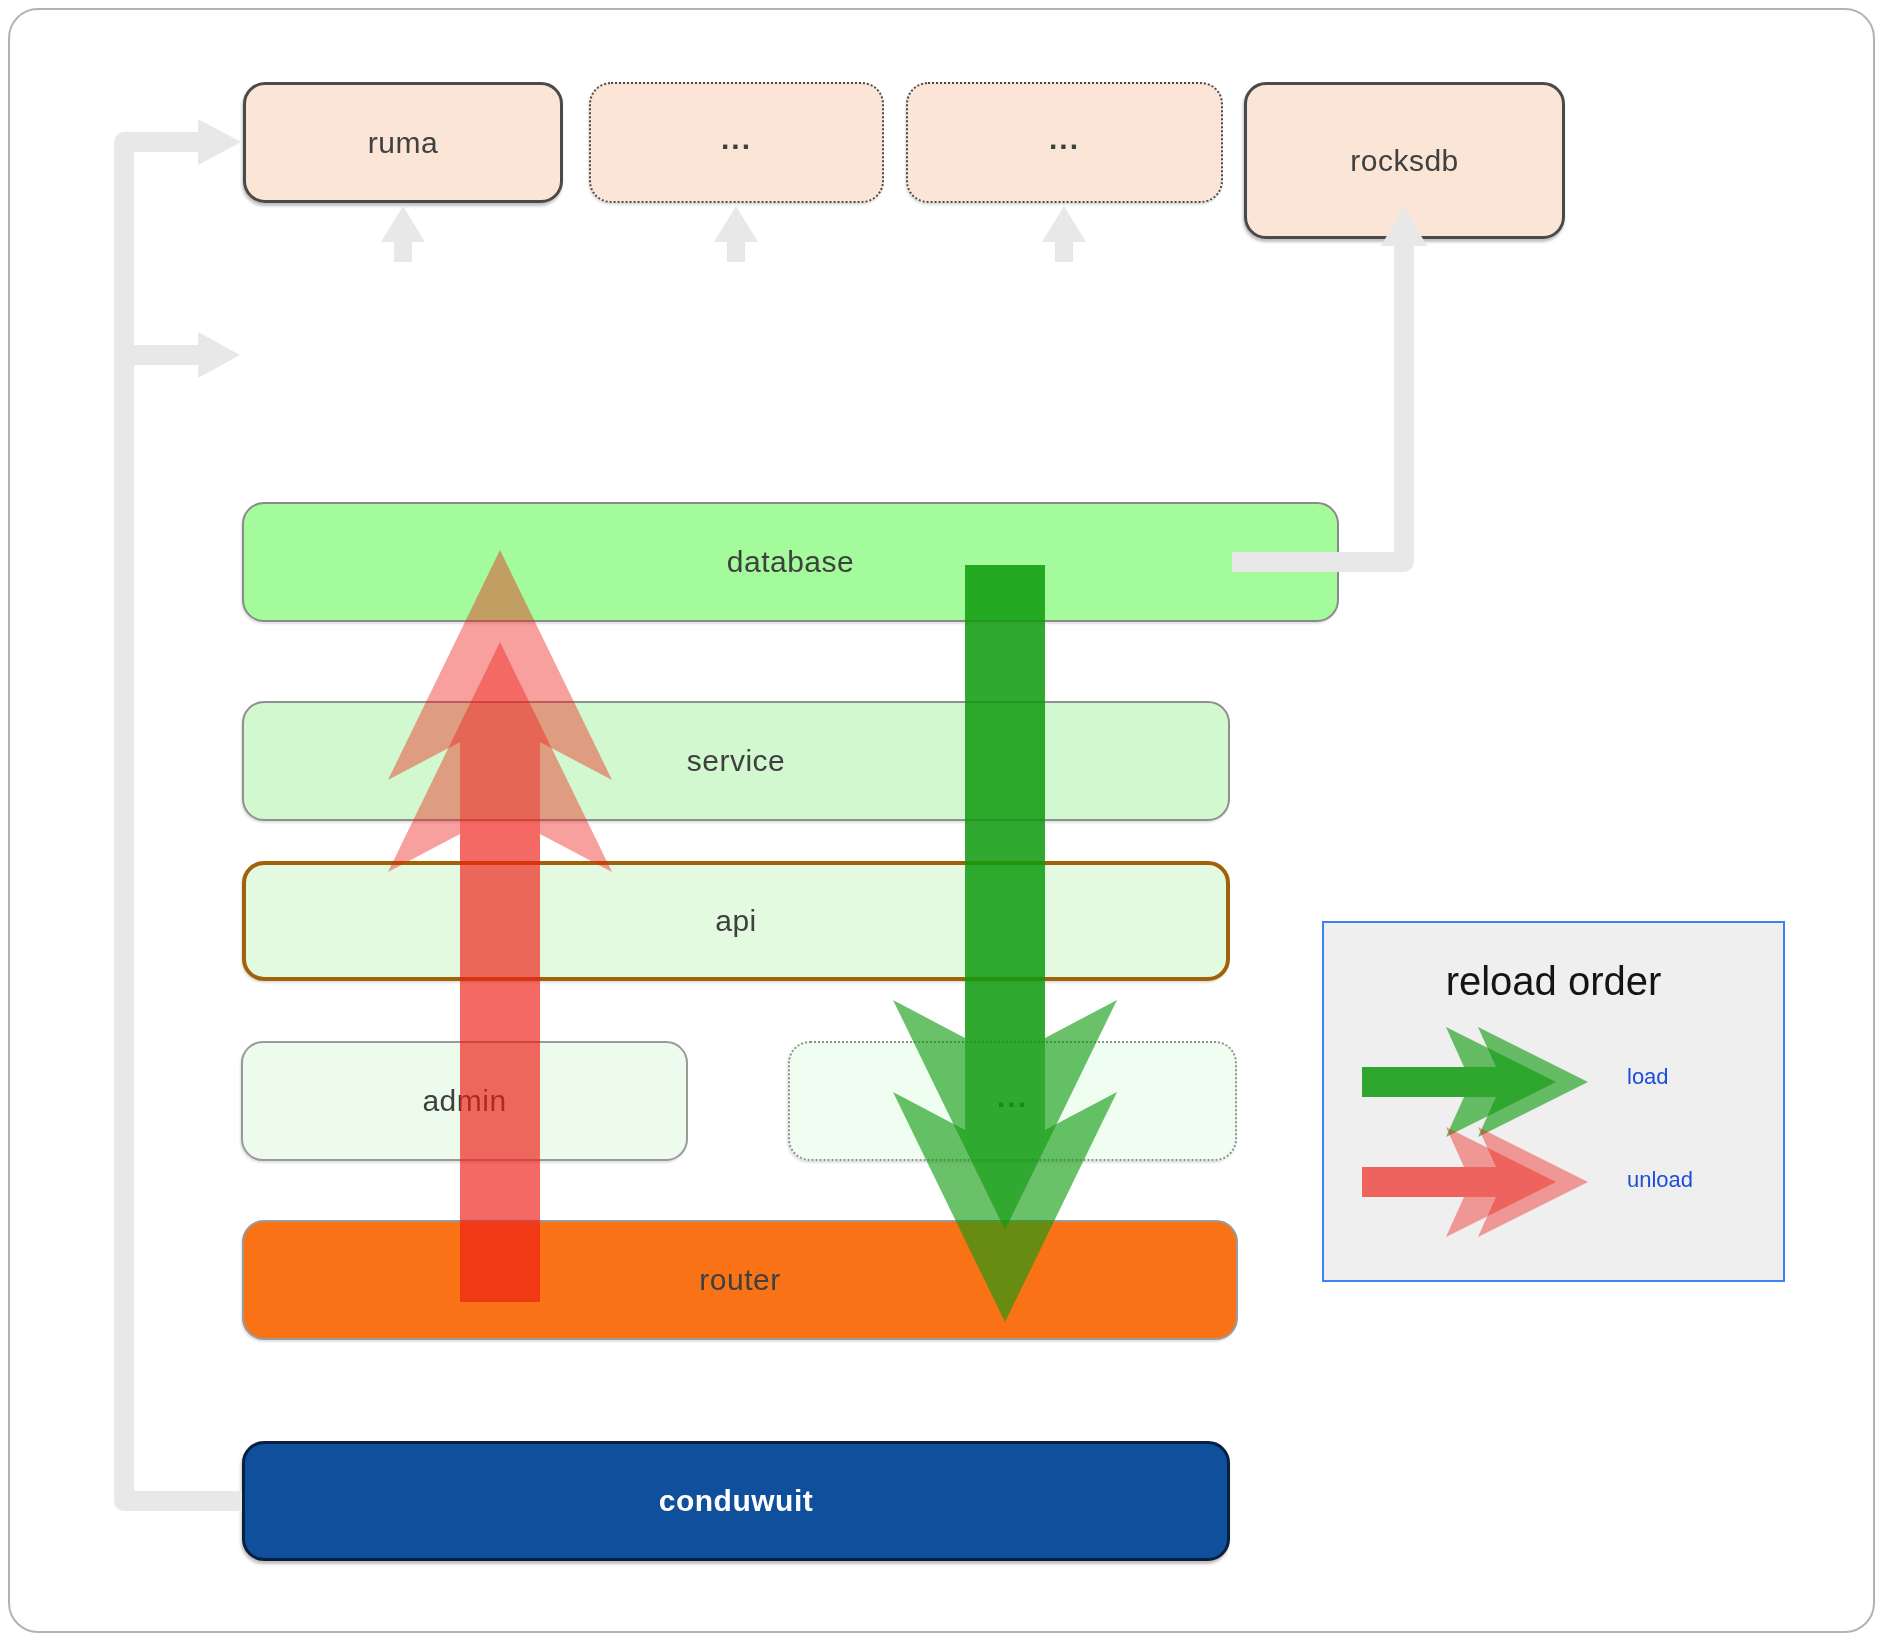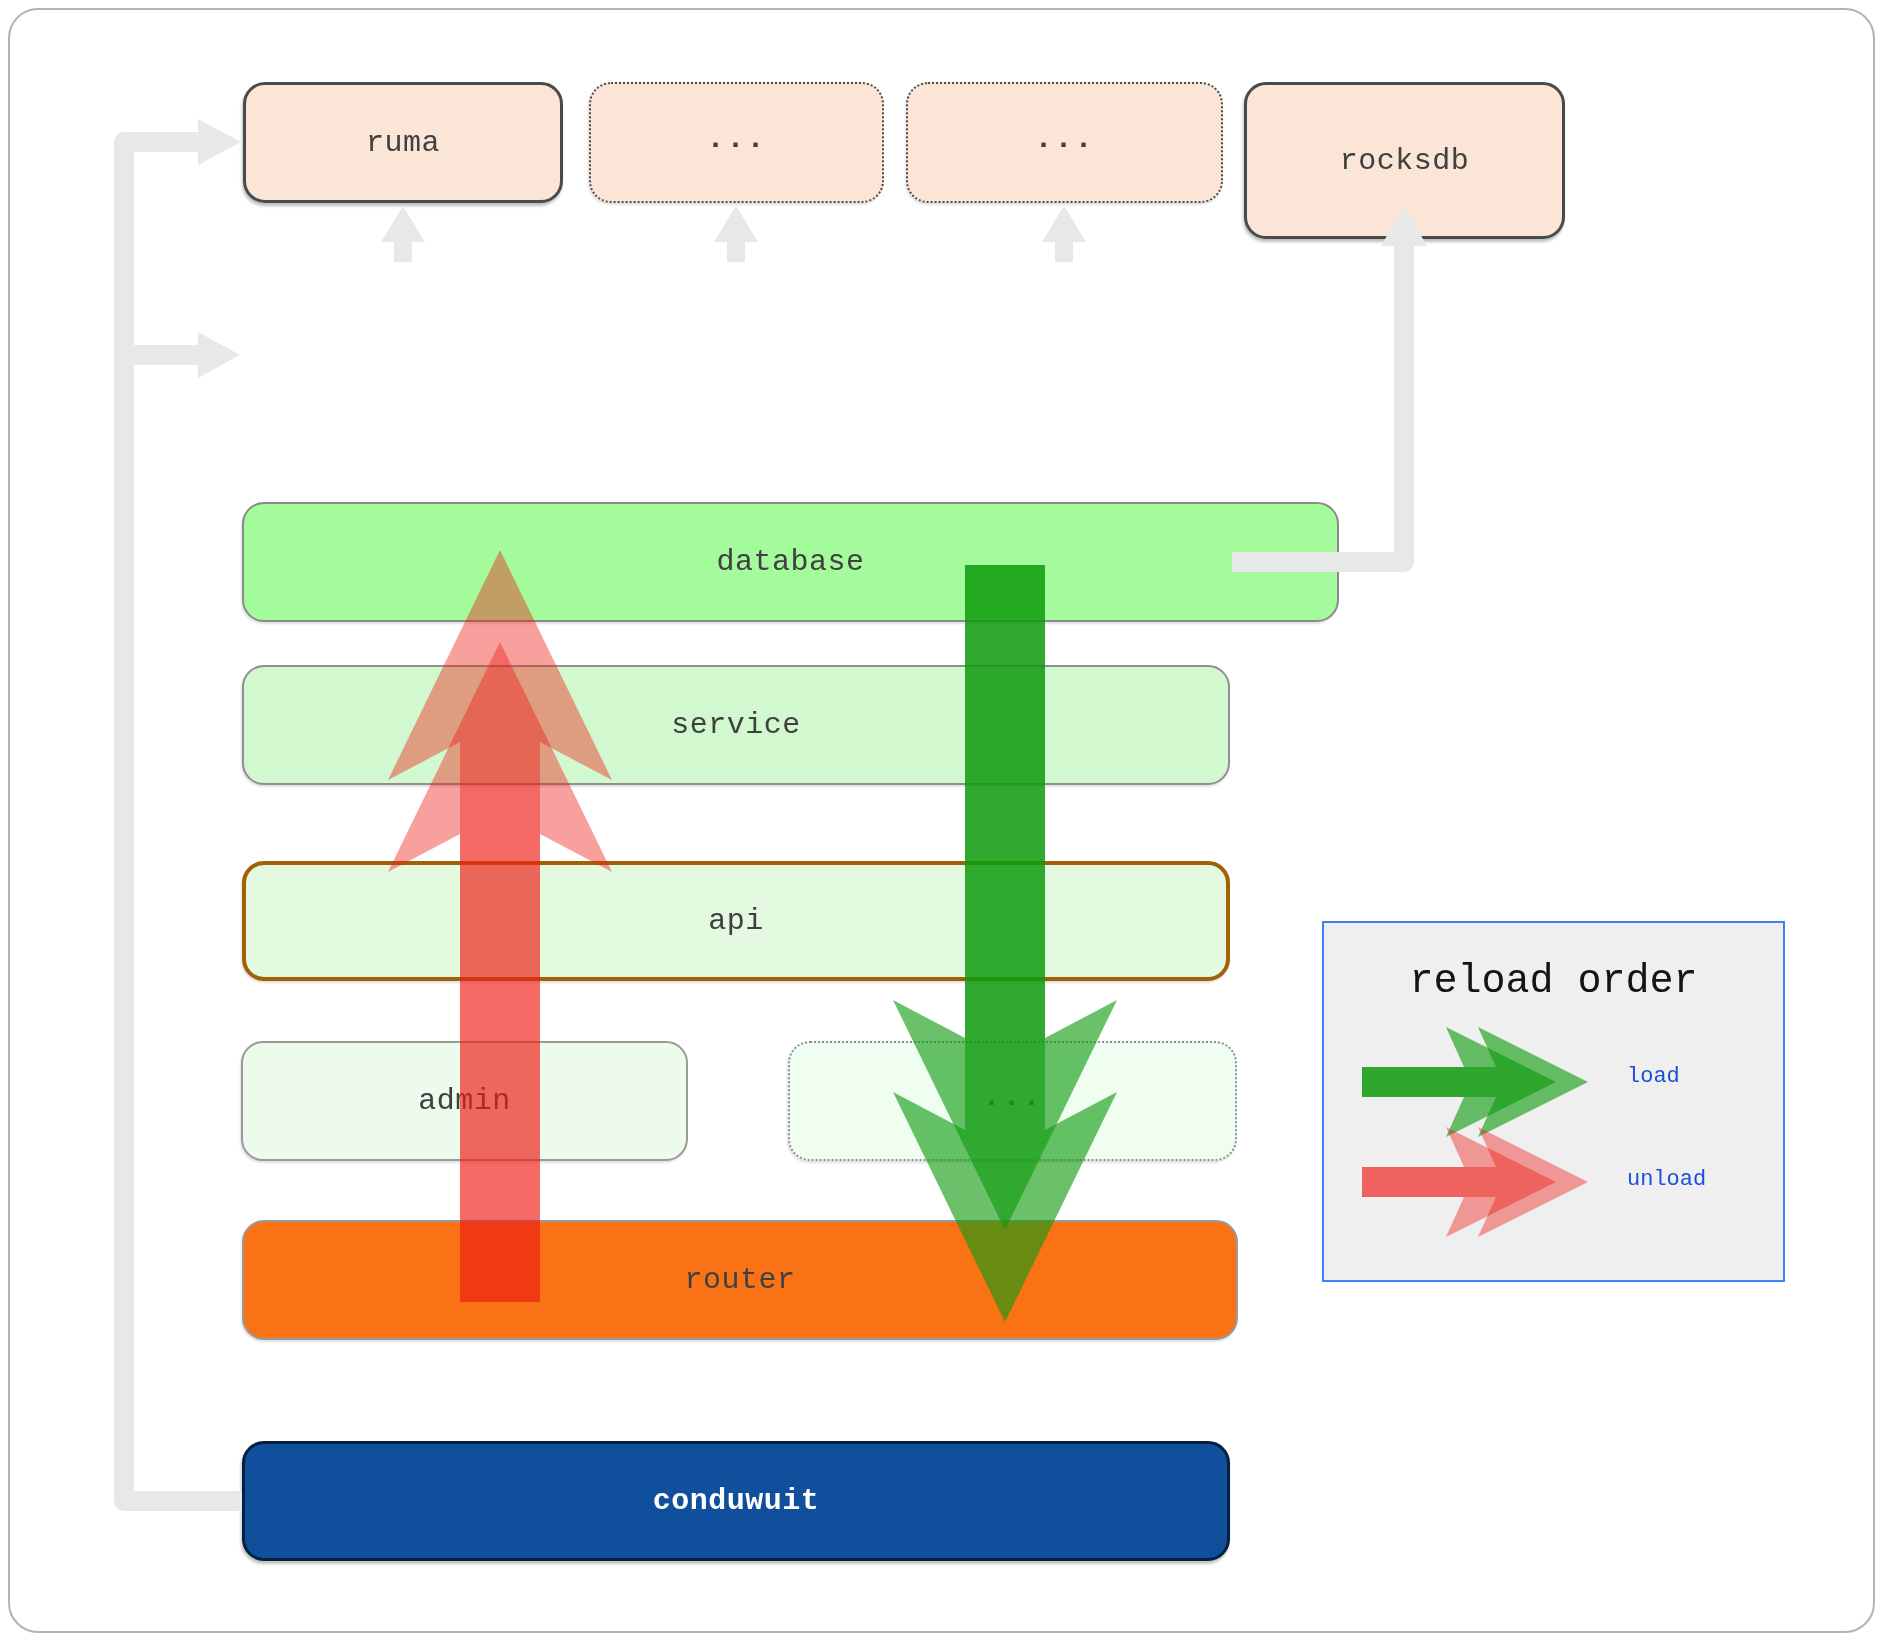--- a/index.html
+++ b/index.html
@@ -1,19 +1,19 @@
 <!DOCTYPE html>
 <html><head>
 <meta charset="utf-8">
 <title>diagram</title>
 <style>
   html,body { margin:0; padding:0; background:#ffffff; }
   body { font-family:"Liberation Sans", sans-serif; }
   #canvas {
-    position:relative; width:1883px; height:1643px; background:#ffffff; overflow:hidden;font-family:Liberation Mono, monospace;
+    position:relative; width:1883px; height:1643px; background:#ffffff; overflow:hidden;
   }
   #frame {
     position:absolute; left:8px; top:8px; width:1863px; height:1621px;
     border:2px solid #b3b3b3; border-radius:30px; background:#ffffff;
   }
   .box {
     position:absolute; display:flex; align-items:center; justify-content:center;
     border-radius:22px; font-size:30px; color:#404040; letter-spacing:0.5px;
     box-sizing:border-box;
   }
@@ -22,21 +22,21 @@
 
   
   #ruma     { left:243px; top:82px;  width:320px; height:121px; background:#fbe5d6; border:3px solid #4a4a4a; }
   #dots-a   { left:589px; top:82px;  width:295px; height:121px; background:#fbe5d6; border:2px dotted #4a4a4a; }
   #dots-b   { left:906px; top:82px;  width:317px; height:121px; background:#fbe5d6; border:2px dotted #4a4a4a; }
   #rocksdb  { left:1244px; top:82px; width:321px; height:157px; background:#fbe5d6; border:3px solid #4a4a4a; }
 
   
   #core      { left:242px; top:262px;  width:988px; height:186px; background:#d5e7fa; border:2px solid #8a8a8a; }
   #database  { left:242px; top:502px;  width:1097px; height:120px; background:#a3fb9b; border:2px solid #8a8a8a; }
-  #service   { left:242px; top:665px;  width:988px; height:120px; background:#d2f8cf; border:2px solid #8f8f8f; }
+  #service   { left:242px; top:701px;  width:988px; height:120px; background:#d2f8cf; border:2px solid #8f8f8f; }
   #api       { left:242px; top:861px;  width:988px; height:120px; background:#e3fae1; border:4px solid #a16207; }
   #admin     { left:241px; top:1041px; width:447px; height:120px; background:#ecfbec; border:2px solid #9a9a9a; }
   #admin-dots{ left:788px; top:1041px; width:449px; height:120px; background:#f0fdf1; border:2px dotted #8f8f8f; }
   #router    { left:242px; top:1220px; width:996px; height:120px; background:#f97316; border:2px solid #9a9a9a; }
   #conduwuit { left:242px; top:1441px; width:988px; height:120px; background:#0f4f9c; border:3px solid #08203f; color:#ffffff; font-weight:600; }
 
   .dots { font-weight:700; letter-spacing:2px; color:#3f3f3f; }
   #admin-dots .lbl, #dots-a .lbl, #dots-b .lbl { transform:translateY(-4px); }
 
   

